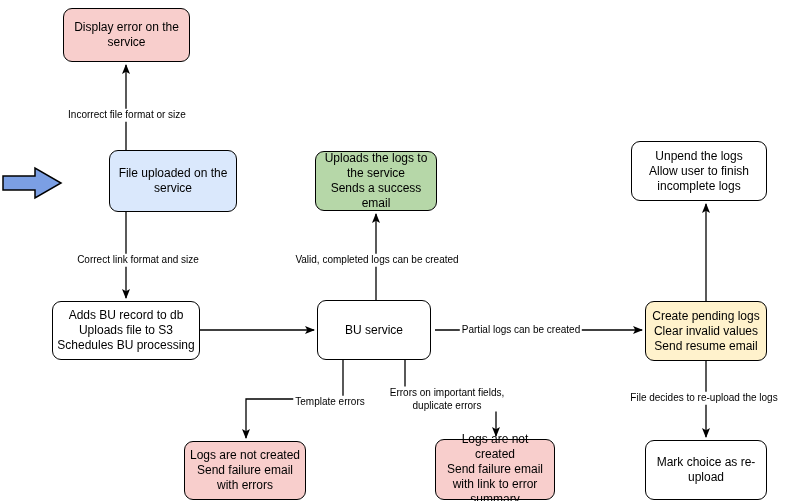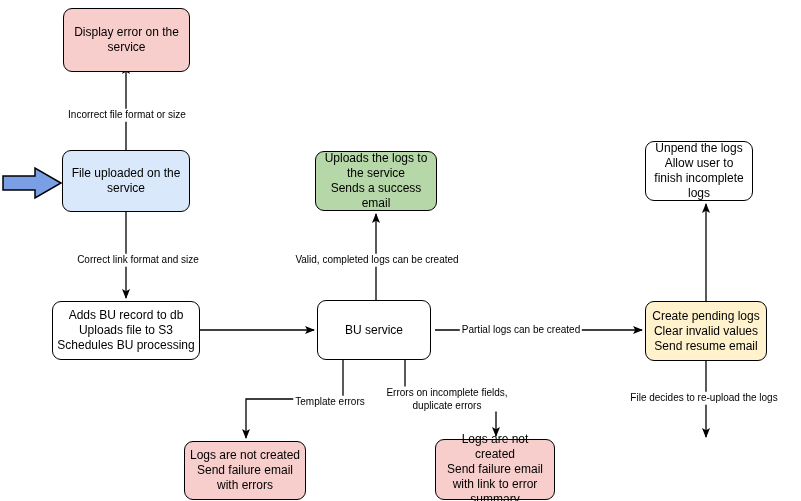--- a/index.html
+++ b/index.html
@@ -18,21 +18,21 @@
     border-radius:9px;
     background:var(--white);
     display:flex;align-items:center;justify-content:center;
     text-align:center;
     font-size:12px;line-height:15px;color:#000;
     white-space:pre-line;
     padding:2px 4px;
     z-index:2;
   }
   .node.pink{background:var(--pink);}
-  .node.blue{background:var(--blue);}
+  .node.blue{background:var(--blue);margin-left:47px;}
   .node.green{background:var(--green);}
   .node.yellow{background:var(--yellow);}
   .elabel{
     position:absolute;
     transform:translate(-50%,-50%);
     background:var(--white);
     font-size:10px;line-height:12.5px;color:#000;
     text-align:center;
     padding:0 2px;
     white-space:nowrap;
@@ -72,34 +72,35 @@
     <path class="edge" d="M405,360 L405,400 L496,400 L496,436" marker-end="url(#arrow)"></path>
 
     <polygon points="3,176 35,176 35,168 61,183 35,198 35,190 3,190" style="fill:var(--arrow_fill);stroke:var(--stroke);stroke-width:1.5"></polygon>
   </svg>
 
   <div class="elabel" style="left:127px;top:115px">Incorrect file format or size</div>
   <div class="elabel" style="left:138px;top:260px">Correct link format and size</div>
   <div class="elabel" style="left:377px;top:260px">Valid, completed logs can be created</div>
   <div class="elabel" style="left:521px;top:330px">Partial logs can be created</div>
   <div class="elabel" style="left:330px;top:402px">Template errors</div>
-  <div class="elabel wrap" style="left:447px;top:399px">Errors on incomplete fields, duplicate errors</div>
+  <div class="elabel wrap" style="left:447px;top:399px">Errors on important fields, duplicate errors</div>
   <div class="elabel" style="left:704px;top:398px">File decides to re-upload the logs</div>
 
-  <div class="node pink" style="left:63px;top:8px;width:127px;height:64px">Display error on the service</div>
+  <div class="node pink" style="left:63px;top:8px;width:127px;height:54px">Display error on the service</div>
   <div class="node blue" style="left:62px;top:150px;width:128px;height:62px">File uploaded on the service</div>
   <div class="node" style="left:52px;top:301px;width:148px;height:59px">Adds BU record to db
 Uploads file to S3
 Schedules BU processing</div>
   <div class="node" style="left:317px;top:300px;width:114px;height:60px">BU service</div>
   <div class="node green" style="left:315px;top:151px;width:122px;height:60px">Uploads the logs to the service
 Sends a success email</div>
-  <div class="node" style="left:645px;top:141px;width:108px;height:60px">Unpend the logs
+  <div class="node" style="left:631px;top:141px;width:136px;height:60px">Unpend the logs
 Allow user to finish incomplete logs</div>
   <div class="node yellow" style="left:645px;top:301px;width:122px;height:60px">Create pending logs
 Clear invalid values
 Send resume email</div>
+  <div class="node" style="left:645px;top:440px;width:122px;height:60px">Mark choice as re-upload</div>
   <div class="node pink" style="left:184px;top:441px;width:122px;height:59px">Logs are not created
 Send failure email with errors</div>
   <div class="node pink" style="left:435px;top:439px;width:120px;height:61px">Logs are not created
 Send failure email with link to error summary</div>
 
 </div>
 
 </body></html>

